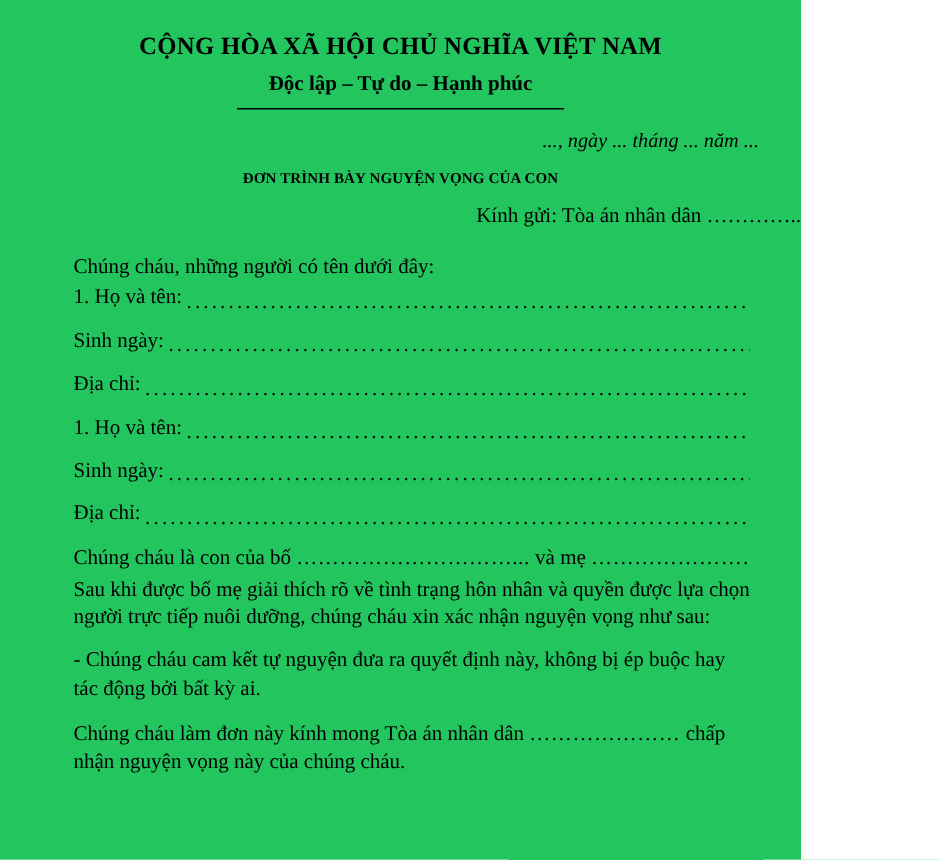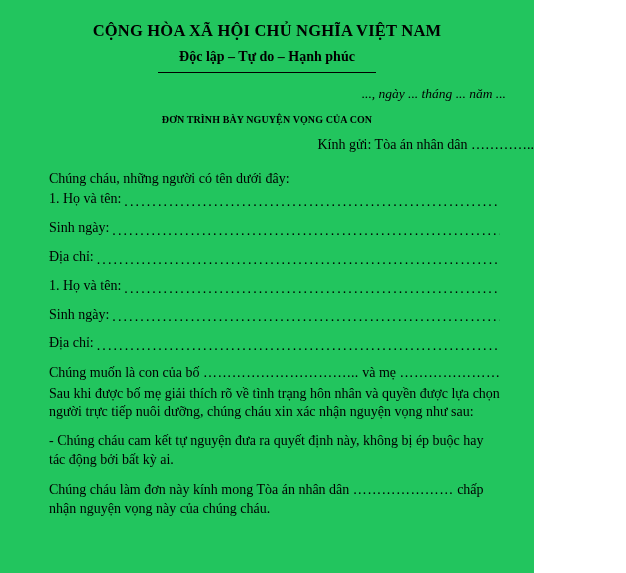--- a/index.html
+++ b/index.html
@@ -184,21 +184,21 @@
       <span class="field-label">Sinh ngày:</span>
       <span class="leader"></span>
     </div>
 
     <div class="field-row">
       <span class="field-label">Địa chỉ:</span>
       <span class="leader"></span>
     </div>
 
     <div class="para parent-line">
-      <span>Chúng muốn là con của bố</span>
+      <span>Chúng cháu là con của bố</span>
       <span class="dots-inline">…………………………...</span>
       <span>và mẹ</span>
       <span class="dots-inline">………………………………</span>
     </div>
 
     <div class="para tight">Sau khi được bố mẹ giải thích rõ về tình trạng hôn nhân và quyền được lựa chọn người trực tiếp nuôi dưỡng, chúng cháu xin xác nhận nguyện vọng như sau:</div>
 
 
     <div class="para bullet">
       <span>- Chúng cháu cam kết tự nguyện đưa ra quyết định này, không bị ép buộc hay tác động bởi bất kỳ ai.</span>

